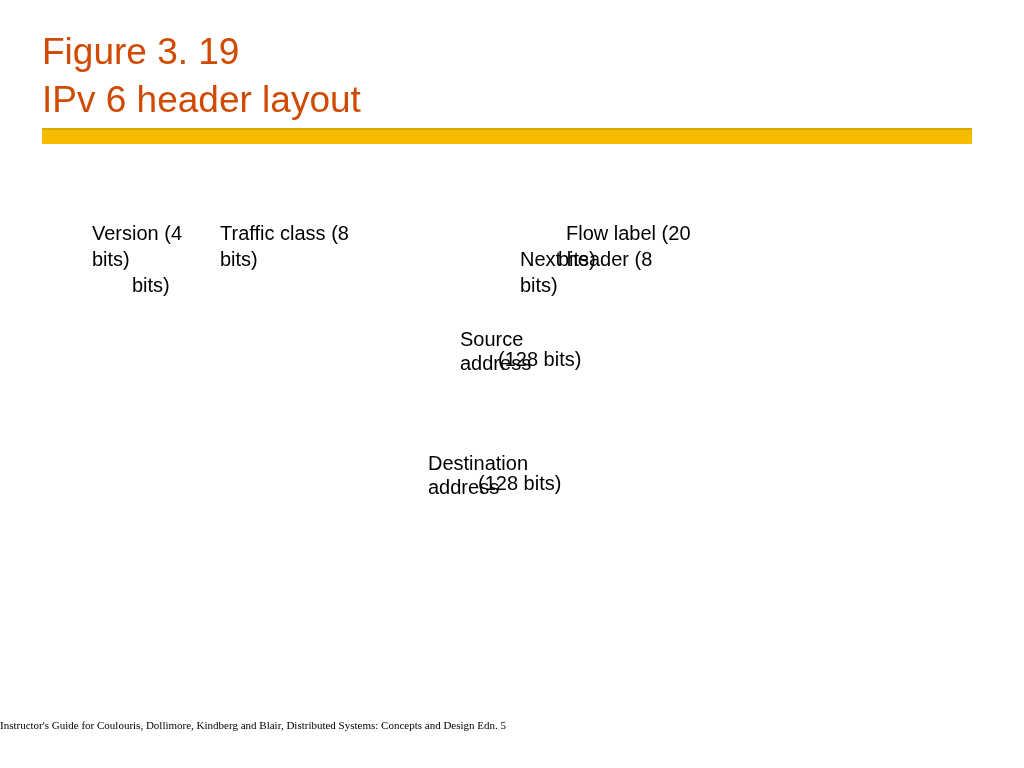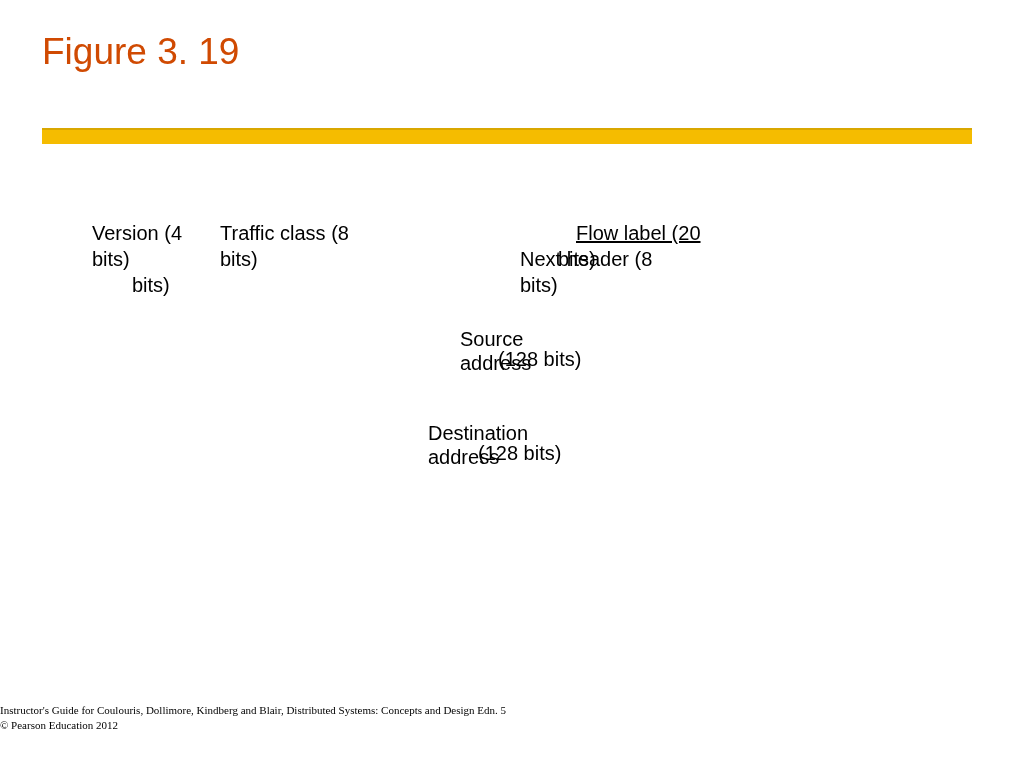--- a/index.html
+++ b/index.html
@@ -54,54 +54,54 @@
     font-size: 11px;
     color: #000;
     line-height: 1.3;
   }
 </style>
 </head>
 <body>
 
 <div class="title-block">
   <div class="fig-title">Figure 3. 19</div>
+  <div class="fig-title">IPv 6 header layout</div>
 </div>
 
 <div class="gold-bar"></div>
 
 <div class="diagram">
 
   <div class="row" style="height:26px;">
     <span class="cell" style="left:12px;top:0;">Version (4</span>
     <span class="cell" style="left:140px;top:0;">Traffic class (8</span>
-    <span class="cell" style="left:496px;top:0;text-decoration:underline;">Flow label (20</span>
+    <span class="cell" style="left:486px;top:0;">Flow label (20</span>
   </div>
 
   <div class="row" style="height:26px;">
     <span class="cell" style="left:12px;top:0;">bits)</span>
     <span class="cell" style="left:140px;top:0;">bits)</span>
     <span class="cell" style="left:478px;top:0;">bits)</span>
     <span class="cell" style="left:440px;top:0;">Next header (8</span>
   </div>
 
   <div class="row" style="height:26px;">
     <span class="cell" style="left:52px;top:0;">bits)</span>
     <span class="cell" style="left:440px;top:0;">bits)</span>
   </div>
 
   <div class="row" style="height:52px;margin-top:28px;">
     <span class="cell" style="left:380px;top:0;">Source</span>
     <span class="cell" style="left:380px;top:24px;">address</span>
     <span class="cell" style="left:418px;top:20px;">(128 bits)</span>
   </div>
 
-  <div class="row" style="height:52px;margin-top:42px;text-align:center;">
+  <div class="row" style="height:52px;margin-top:72px;text-align:center;">
     <span class="cell" style="left:348px;top:0;">Destination</span>
     <span class="cell" style="left:348px;top:24px;">address</span>
     <span class="cell" style="left:398px;top:20px;">(128 bits)</span>
   </div>
 
 </div>
 
 <div class="footer">
   <div>Instructor's Guide for  Coulouris, Dollimore, Kindberg and Blair,  Distributed Systems: Concepts and Design   Edn. 5</div>
-  <div>©  Pearson Education 2012</div>
 </div>
 
 </body></html>

